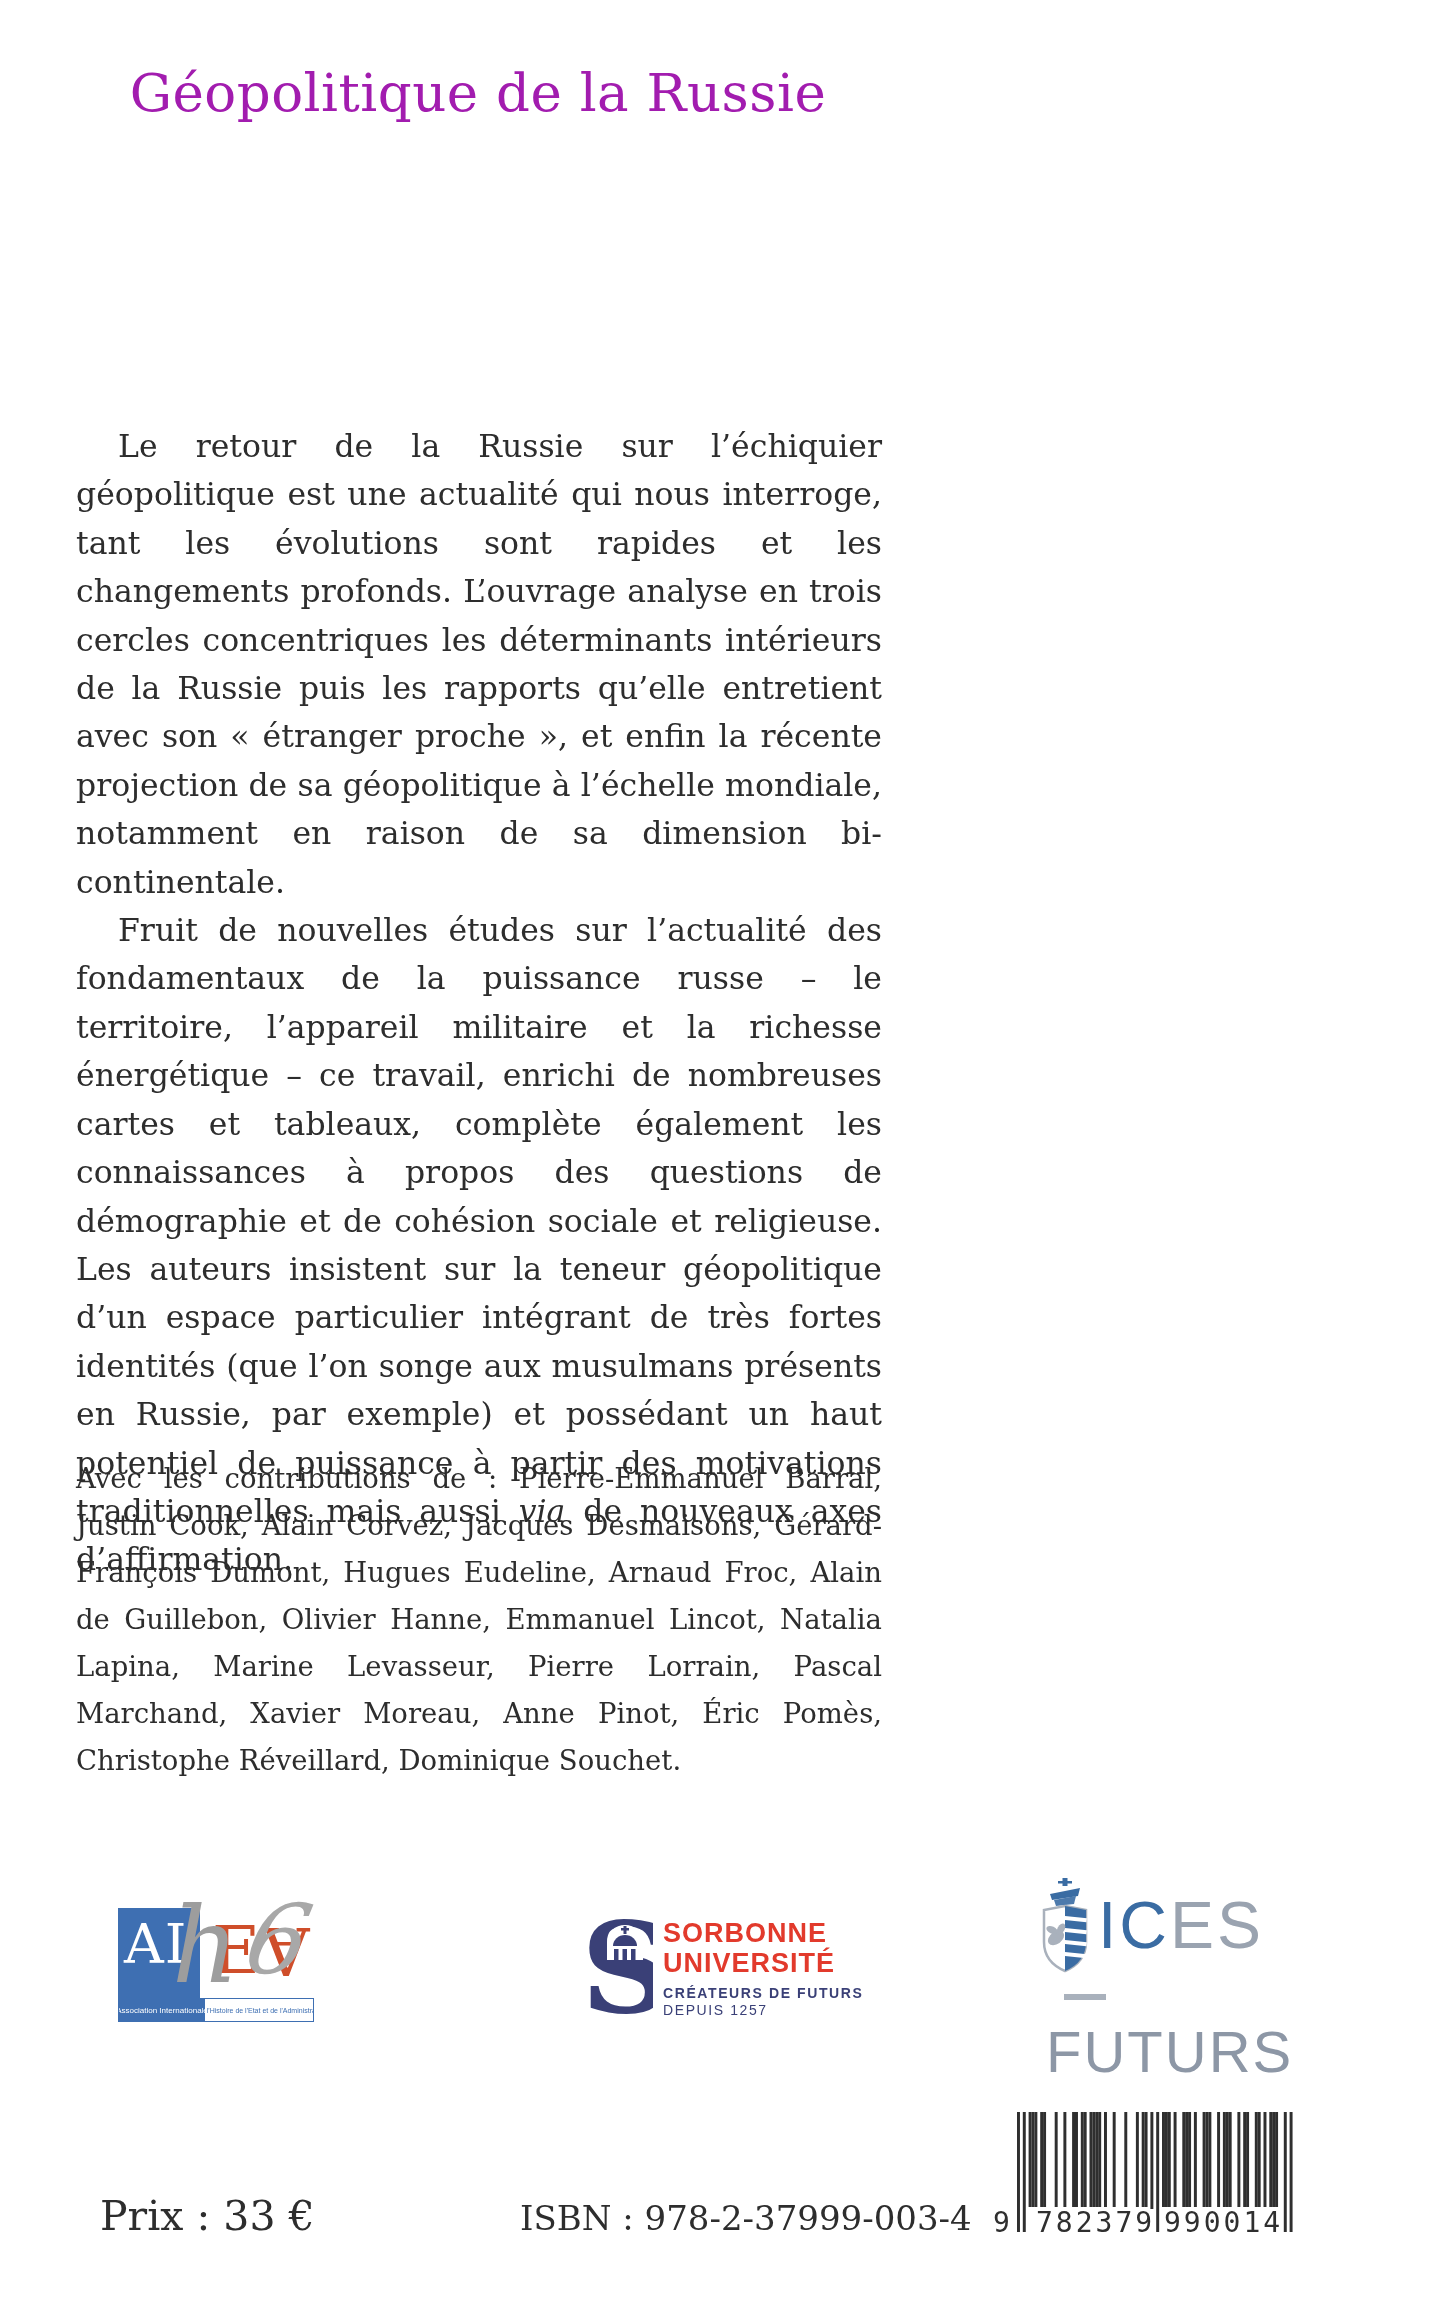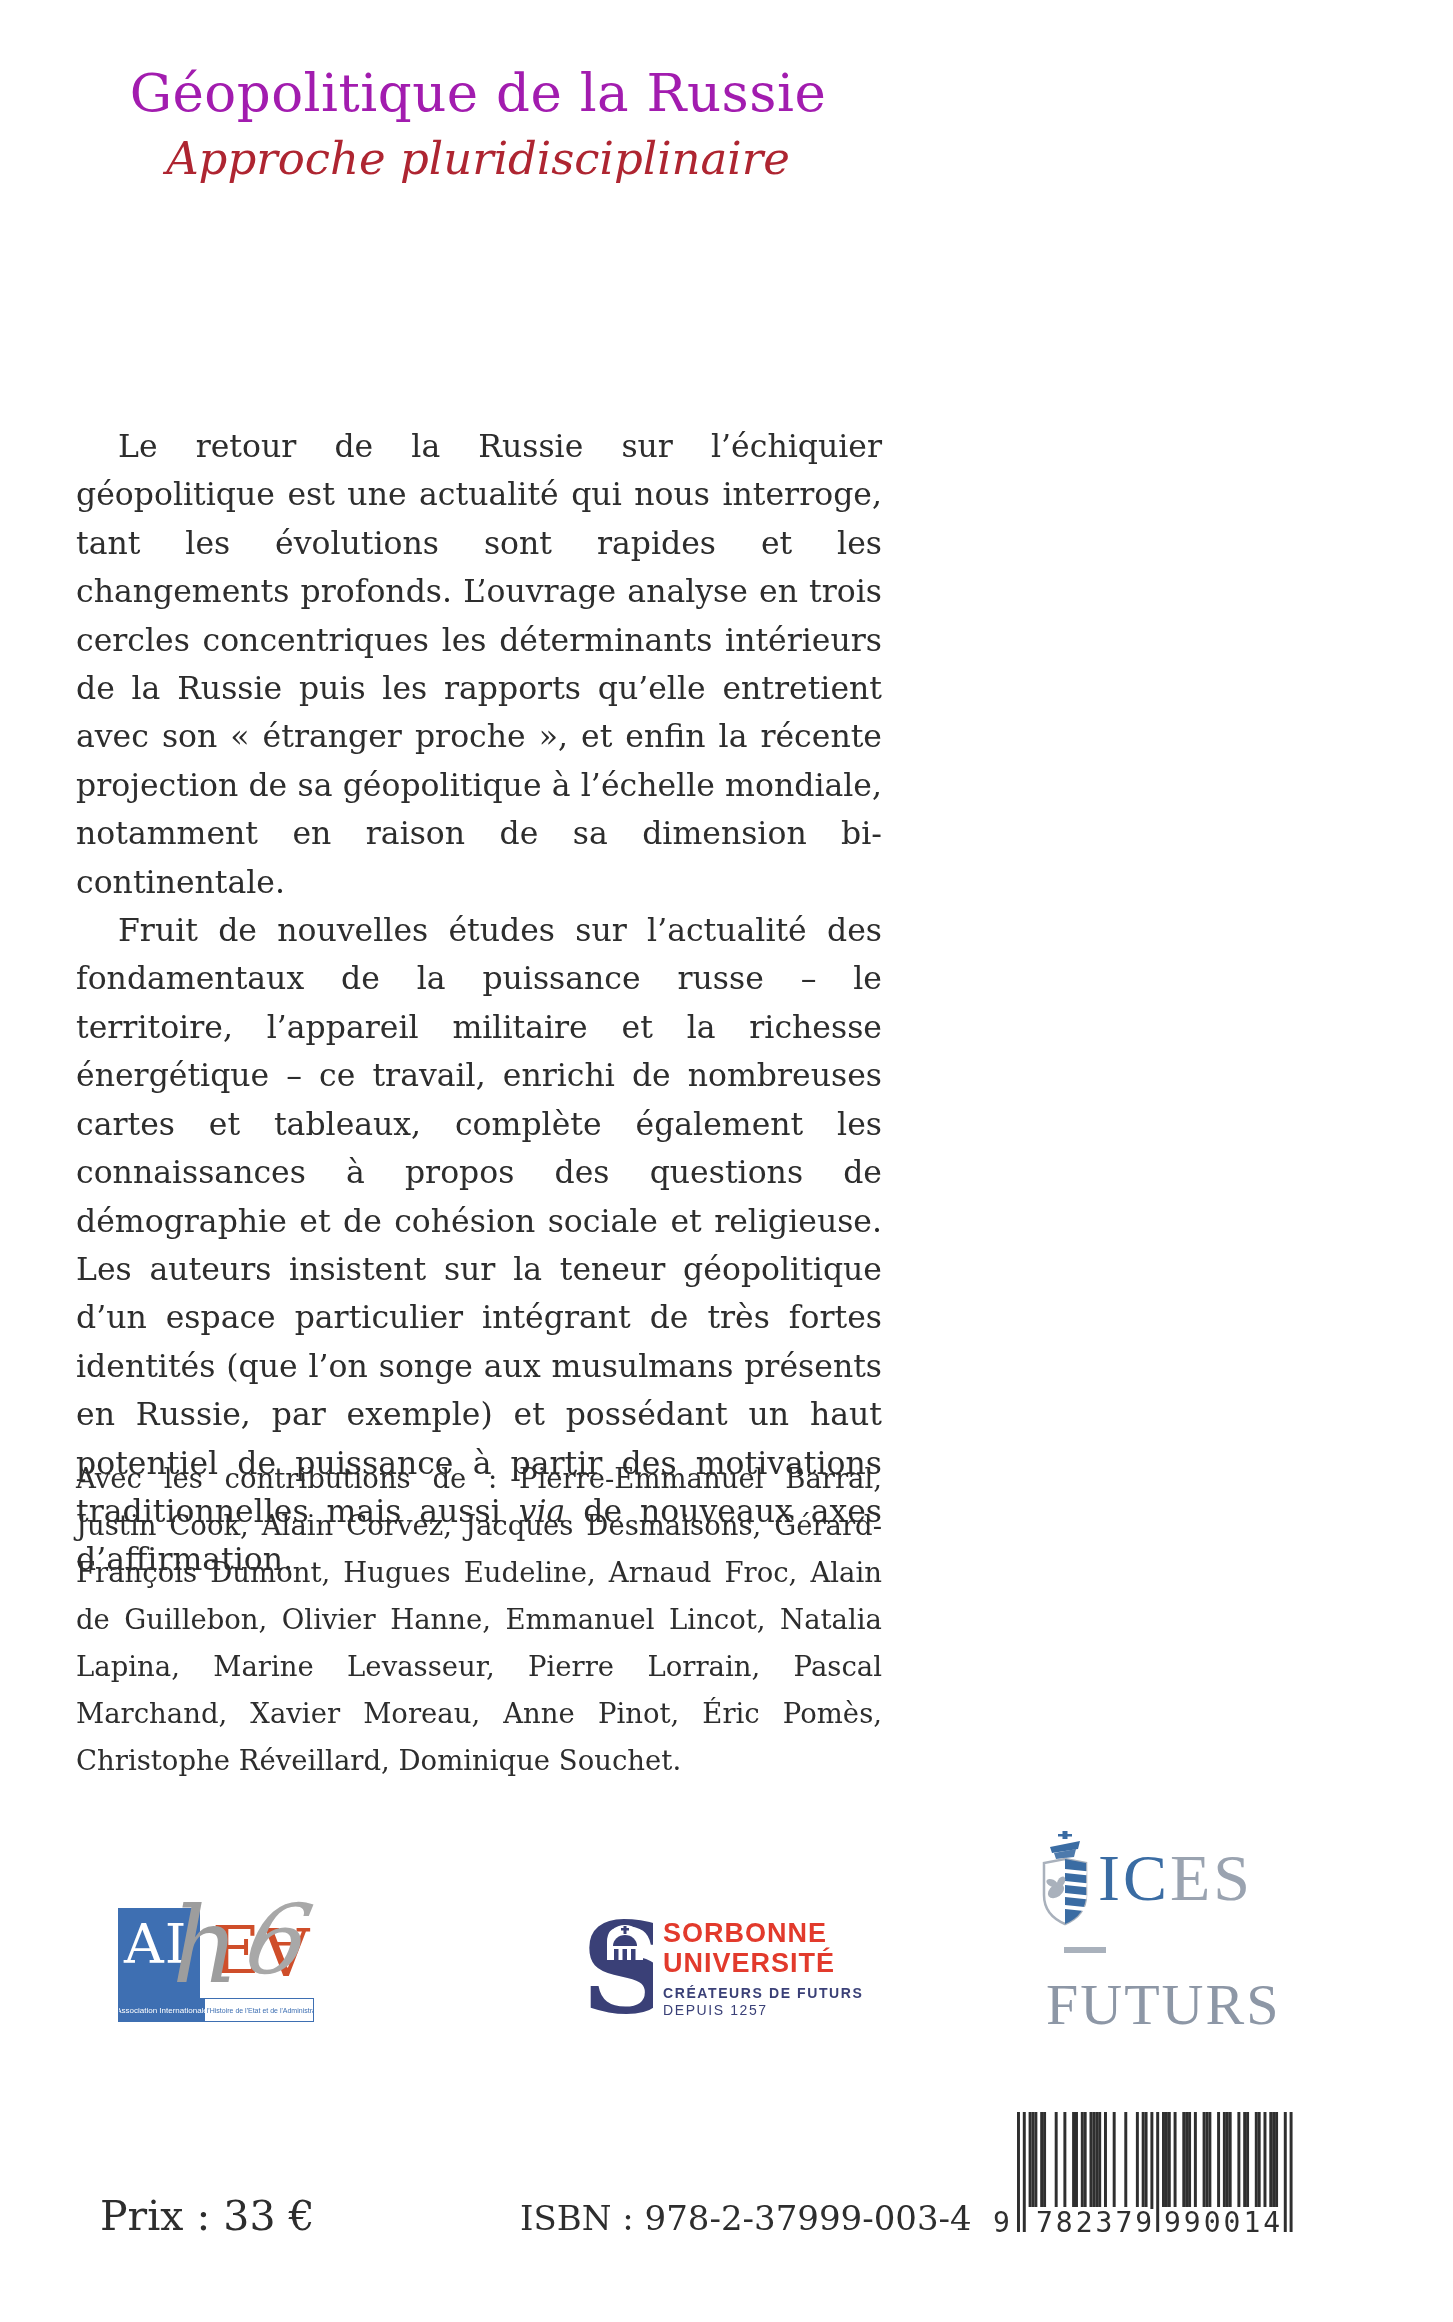--- a/index.html
+++ b/index.html
@@ -57,22 +57,22 @@
 
   
   .sorbonne { position:absolute; left:583px; top:1916px; height:104px; display:flex;
               font-family:"Liberation Sans", sans-serif; }
   .sorbonne-text { margin-left:10px; padding-top:2px; }
   .sorbonne-l1, .sorbonne-l2 { color:#e23a2c; font-size:27px; font-weight:bold; letter-spacing:1px; line-height:30px; }
   .sorbonne-l3 { color:#3a4077; font-size:14px; font-weight:bold; letter-spacing:1.6px; margin-top:7px; line-height:17px; }
   .sorbonne-l4 { color:#3a4077; font-size:14px; font-weight:normal; letter-spacing:1.6px; line-height:17px; }
 
   
-  .ices { position:absolute; left:1040px; top:1829px; width:262px; height:210px;
-          font-family:Liberation Serif, serif; }
+  .ices { position:absolute; left:1040px; top:1876px; width:262px; height:210px;
+          font-family:Liberation Sans, sans-serif; }
   .ices-row { position:absolute; left:0; top:0; display:flex; align-items:center; }
   .ices-name { margin-left:8px; font-size:66px; letter-spacing:3px; line-height:1; }
   .ices-ic { color:#3a6ca3; }
   .ices-es { color:#9aa3b0; }
   .ices-dash { position:absolute; left:24px; top:118px; width:42px; height:6px; background:#a9b1bc; }
   .ices-sub { position:absolute; left:6px; top:142px; font-size:58px; letter-spacing:2px; color:#8d97a6; }
 
   
   .barcode { position:absolute; left:1017px; top:2112px; width:276px; height:130px; }
   .bc-digit { position:absolute; top:97px; font-family:"DejaVu Sans Mono", monospace;
@@ -84,21 +84,20 @@
   
   .price { position:absolute; left:100px; top:2192px; font-size:41px; color:#2d2d2d; }
   .isbn  { position:absolute; left:520px; top:2198px; font-size:34px; color:#2d2d2d; }
 </style>
 </head>
 <body>
 
 <div class="page">
 
   <div class="title">Géopolitique de la Russie</div>
-  <div class="subtitle">Approche pluridisciplinaire</div>
 
   <div class="body-text">
     <p>Le retour de la Russie sur l’échiquier géopolitique est une actualité qui nous interroge, tant les évolutions sont rapides et les changements profonds. L’ouvrage analyse en trois cercles concentriques les déterminants intérieurs de la Russie puis les rapports qu’elle entretient avec son « étranger proche », et enfin la récente projection de sa géopolitique à l’échelle mondiale, notamment en raison de sa dimension bi-continentale.</p>
     <p><span>Fruit de nouvelles études sur l’actualité des fondamentaux de la puissance russe – le territoire, l’appareil militaire et la richesse énergétique – ce travail, enrichi de nombreuses cartes et tableaux, complète également les connaissances à propos des questions de démographie et de cohésion sociale et religieuse. Les auteurs insistent sur la teneur géopolitique d’un espace particulier intégrant de très fortes identités (que l’on songe aux musulmans présents en Russie, par exemple) et possédant un haut potentiel de puissance à partir des motivations traditionnelles mais aussi</span> <span class="it">via</span> <span>de nouveaux axes d’affirmation.</span></p>
   </div>
 
   <div class="contributors">Avec les contributions de : Pierre-Emmanuel Barral, Justin Cook, Alain Corvez, Jacques Desmaisons, Gérard-François Dumont, Hugues Eudeline, Arnaud Froc, Alain de Guillebon, Olivier Hanne, Emmanuel Lincot, Natalia Lapina, Marine Levasseur, Pierre Lorrain, Pascal Marchand, Xavier Moreau, Anne Pinot, Éric Pomès, Christophe Réveillard, Dominique Souchet.</div>
 
   <div class="aihea">
     <div class="aihea-main">

